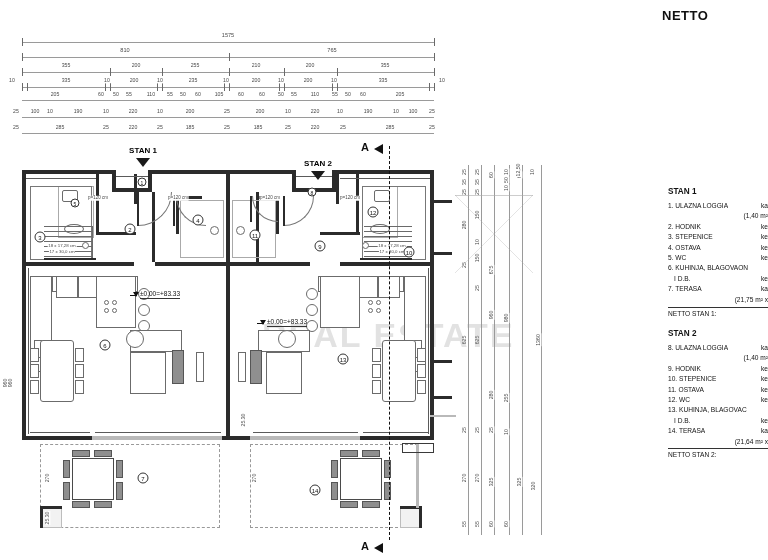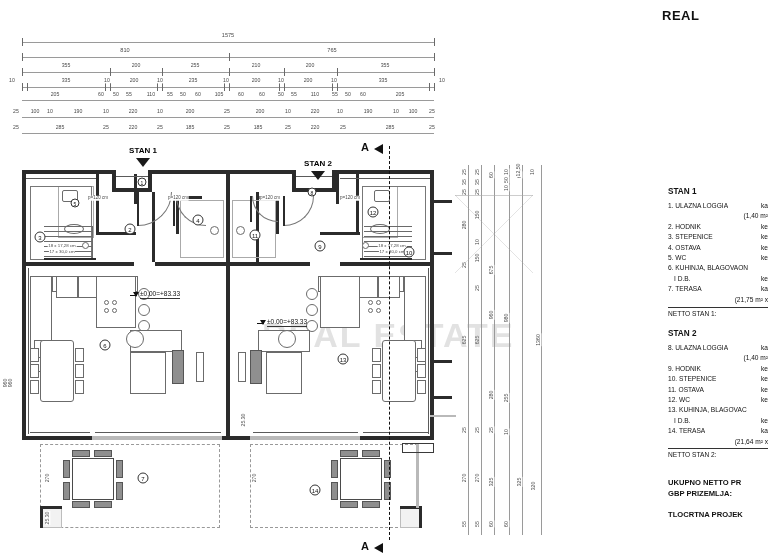--- a/index.html
+++ b/index.html
@@ -251,21 +251,21 @@
     overflow: hidden;
     line-height: 1.5;
   }
   .lg-indent { padding-left: 6px; }
 </style>
 </head>
 <body>
 
 <div id="root">
 
-  <div class="sheet-title">REAL</div>
+  <div class="sheet-title">NETTO</div>
 
   <div id="drawing">
 
     <div>
 
       <div class="dimline" style="left:22px; top:42px; width:412px;"></div>
       <div class="tick" style="left:22px; top:38px; height:8px;"></div>
       <div class="tick" style="left:434px; top:38px; height:8px;"></div>
       <div class="dim big" style="left:228px; top:36px;">1575</div>
 
@@ -785,22 +785,16 @@
         <span class="nm">14. TERASA</span>
         <span class="vl">ka</span>
       </div>
       <div class="lg-sub">(21,64 m² x</div>
       <div class="lg-rule"></div>
       <div class="lg-total">NETTO STAN 2:</div>
     </div>
 
     <div class="lg-gap" style="height:16px;"></div>
 
-    <div>
-      <div class="lg-bold">UKUPNO NETTO PR</div>
-      <div class="lg-bold">GBP PRIZEMLJA:</div>
-      <div style="height:9px;"></div>
-      <div class="lg-bold">TLOCRTNA PROJEK</div>
-    </div>
 
   </div>
 
 </div>
 
 </body></html>

